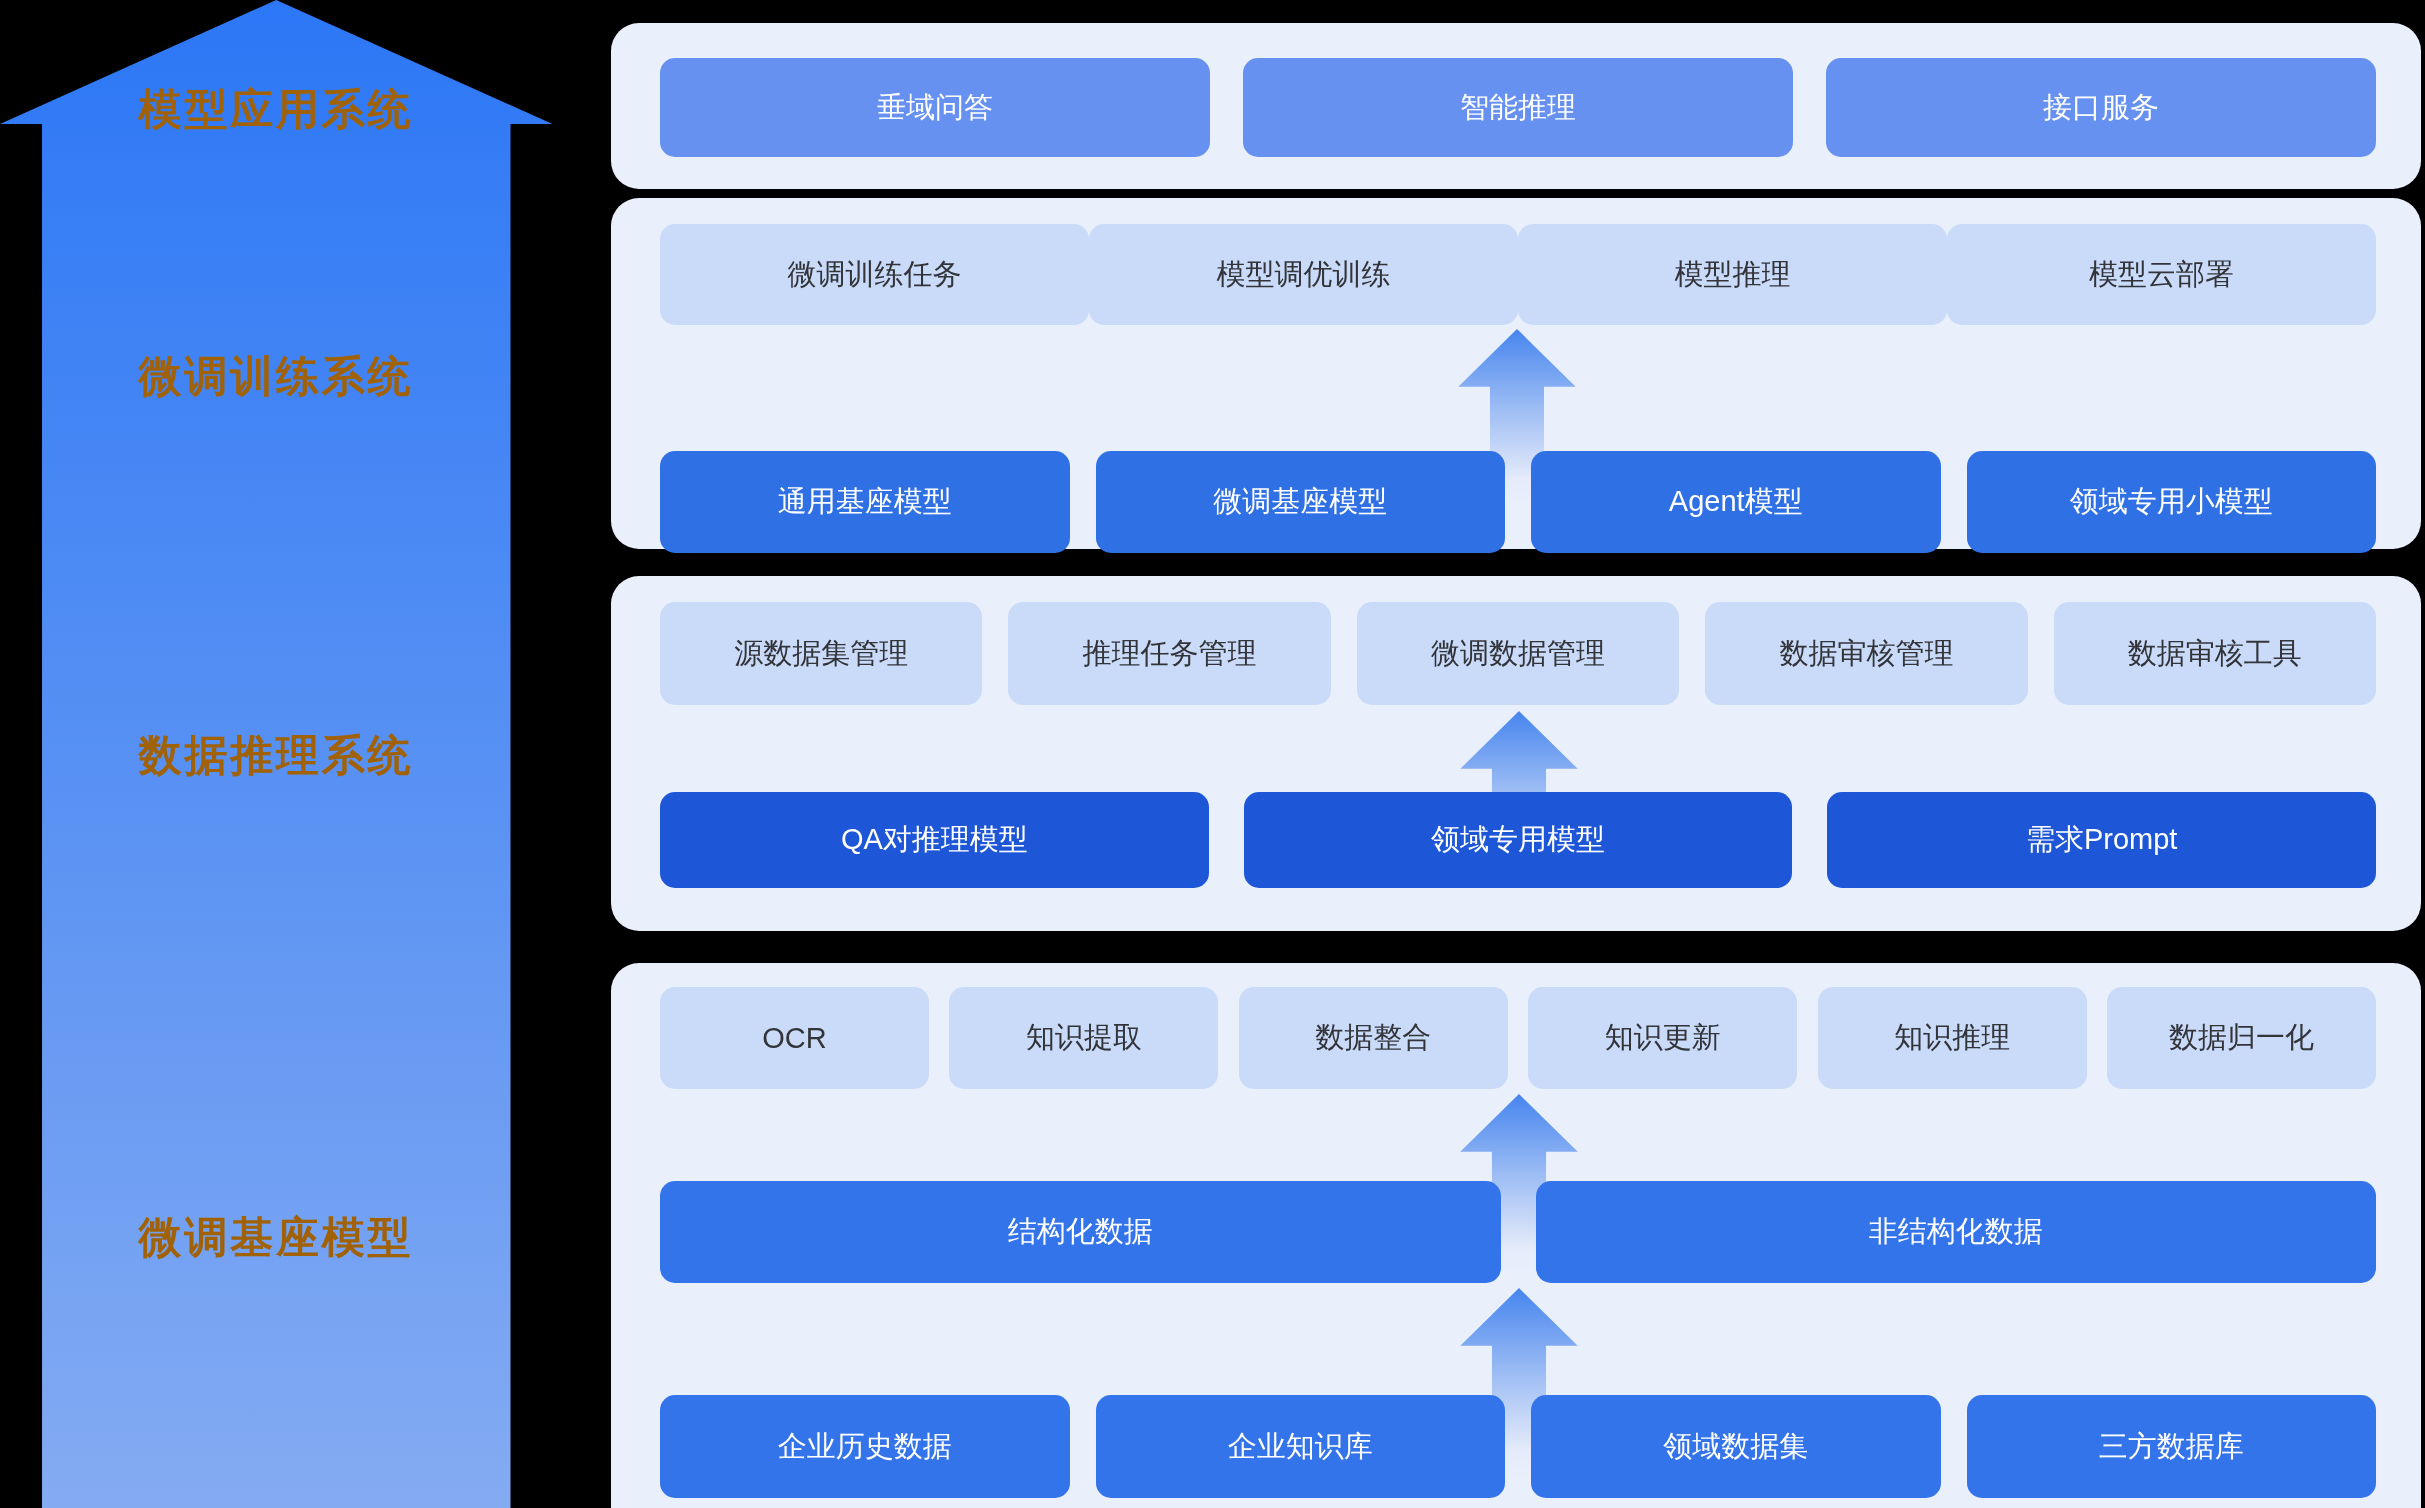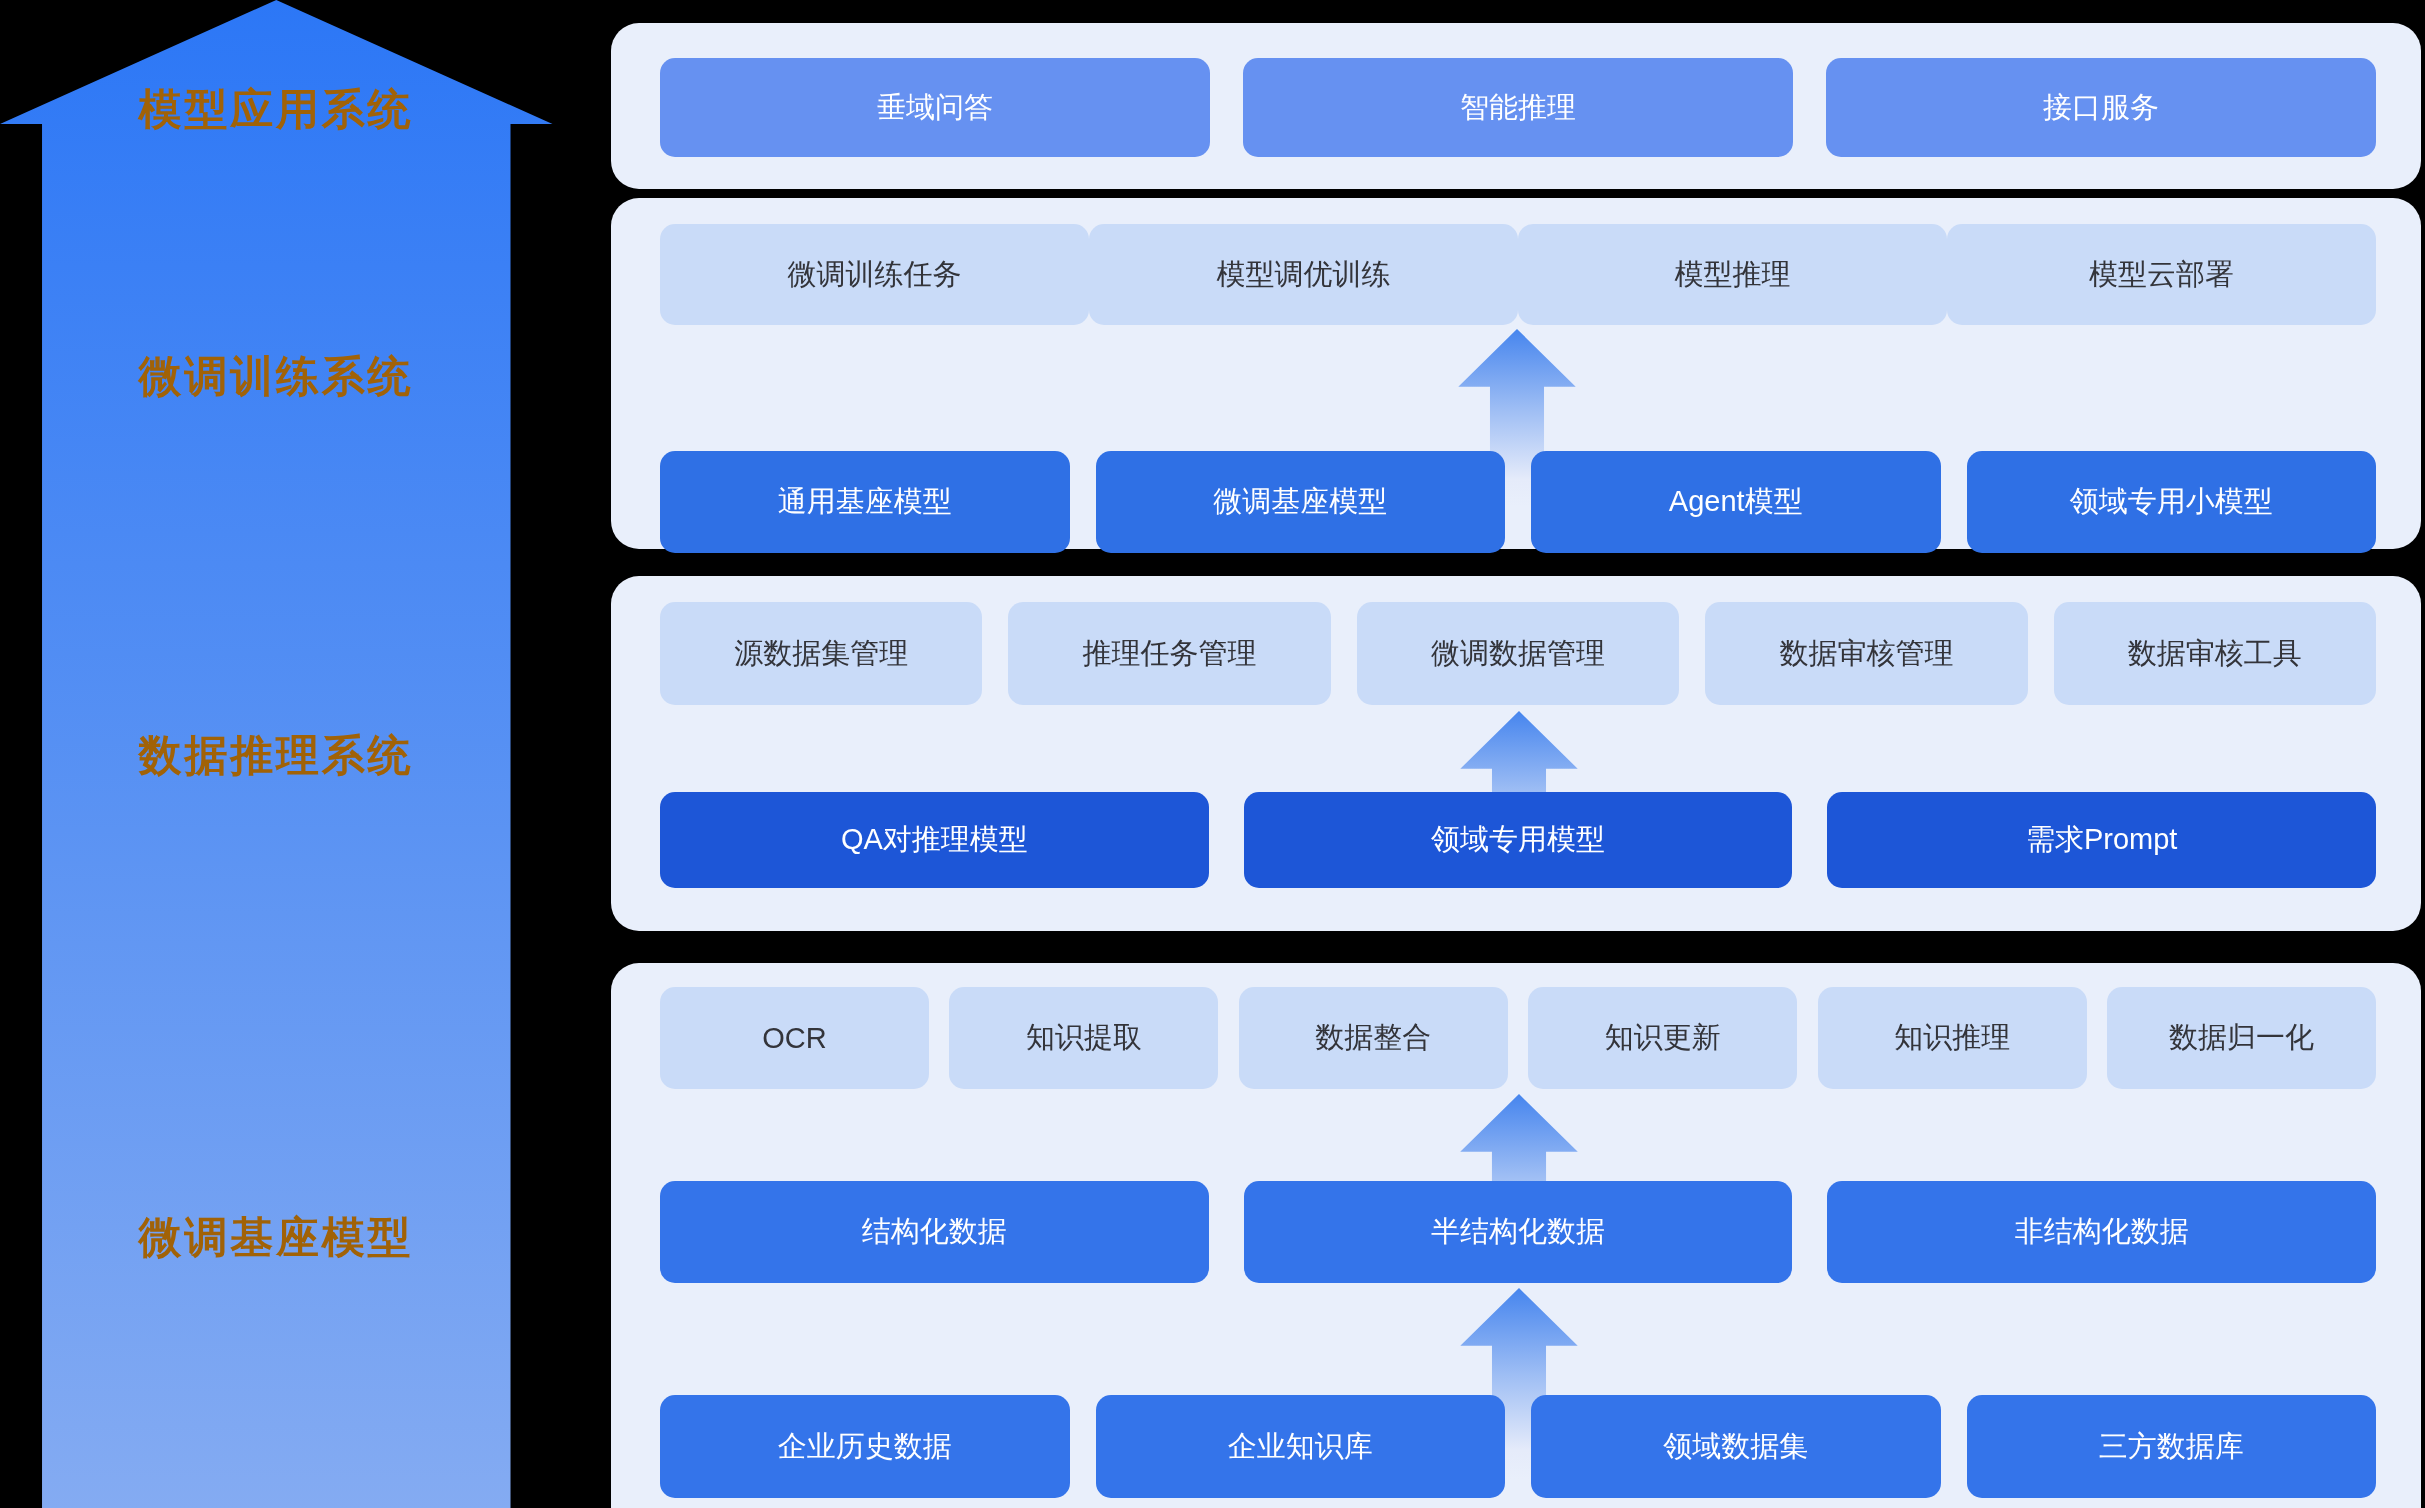--- a/index.html
+++ b/index.html
@@ -145,21 +145,20 @@
     <div class="row" style="top:24px;height:102px;gap:20.5px;">
       <div class="btn light">OCR</div>
       <div class="btn light">知识提取</div>
       <div class="btn light">数据整合</div>
       <div class="btn light">知识更新</div>
       <div class="btn light">知识推理</div>
       <div class="btn light">数据归一化</div>
     </div>
     <div class="row" style="top:218px;height:102px;gap:35px;">
       <div class="btn primary4">结构化数据</div>
-      <div class="btn primary4">半结构化数据</div>
       <div class="btn primary4">非结构化数据</div>
     </div>
     <div class="row" style="top:432px;height:103px;gap:26px;">
       <div class="btn primary4">企业历史数据</div>
       <div class="btn primary4">企业知识库</div>
       <div class="btn primary4">领域数据集</div>
       <div class="btn primary4">三方数据库</div>
     </div>
   </div>
 

